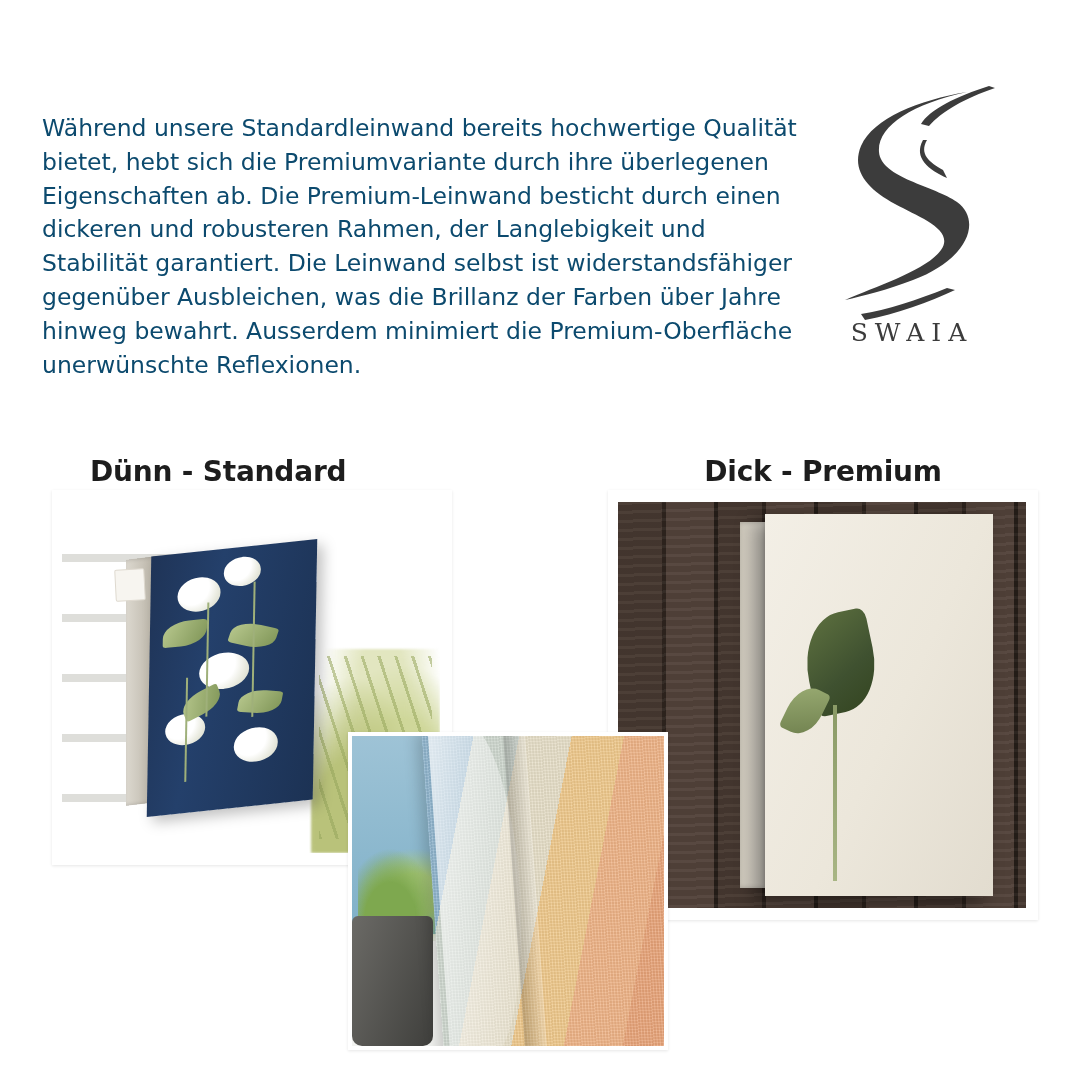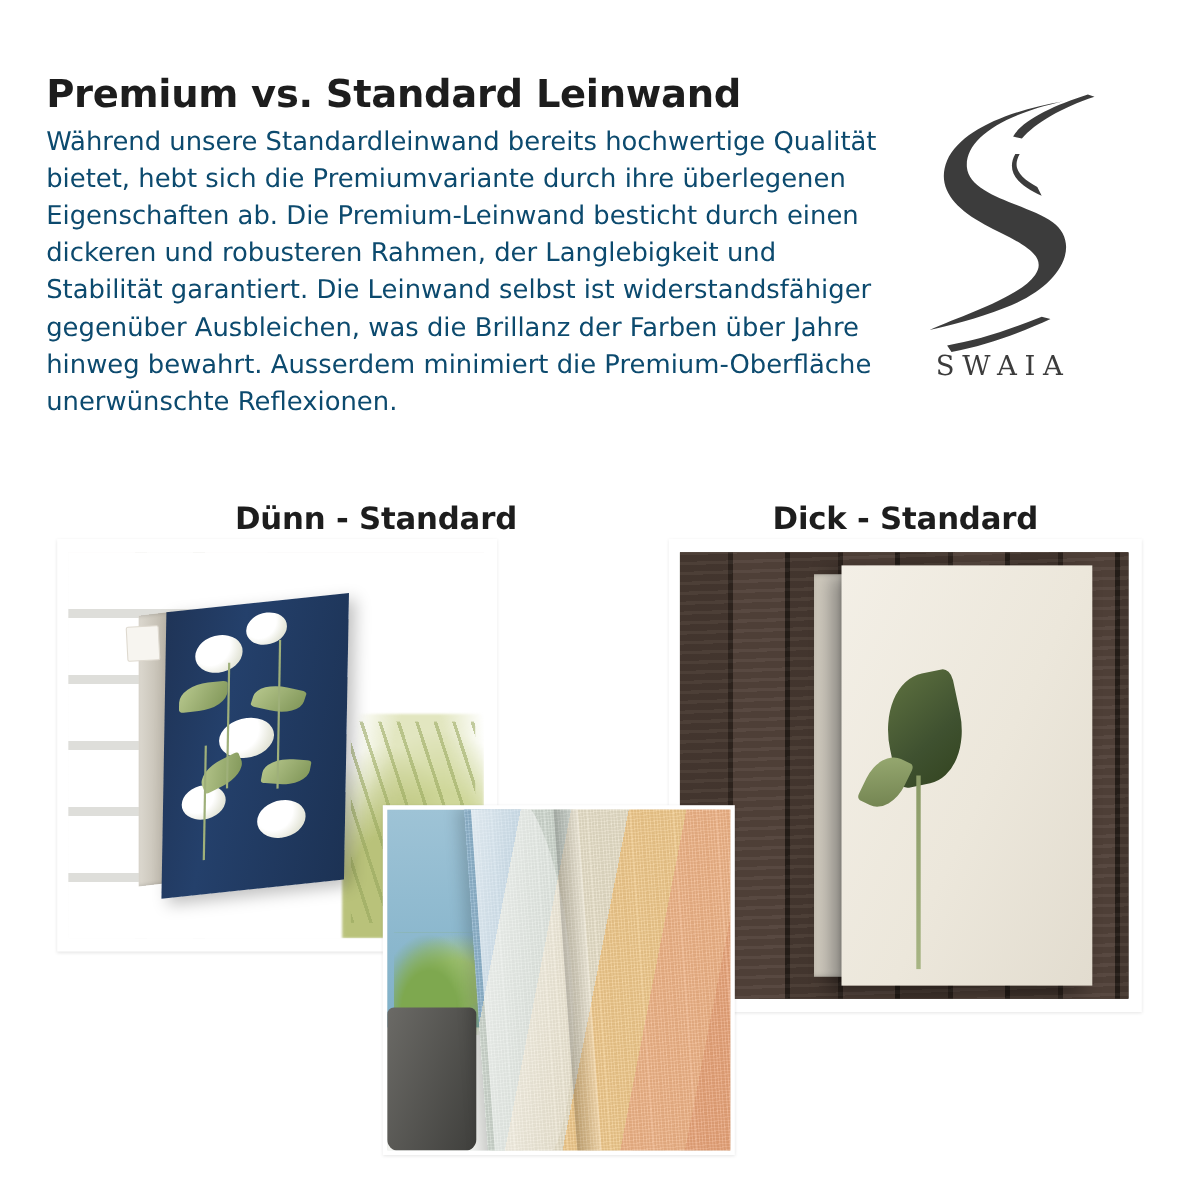--- a/index.html
+++ b/index.html
@@ -59,21 +59,21 @@
   }
 
   
   .cap {
     position: absolute;
     font-size: 28px;
     font-weight: bold;
     color: #1d1d1d;
     letter-spacing: -0.2px;
   }
-  .cap-left  { left: 90px; top: 455px; width: 380px; text-align: right; }
+  .cap-left  { left: 90px; top: 455px; width: 380px; text-align: left; }
   .cap-right { left: 608px; top: 455px; width: 430px; text-align: center; }
 
   
   .card {
     position: absolute;
     background: #ffffff;
     box-shadow: 0 1px 3px rgba(0,0,0,0.10);
     overflow: hidden;
   }
   .card .inner { position: absolute; overflow: hidden; }
@@ -239,37 +239,36 @@
     position: absolute; left: 52%; top: -4%; width: 7%; height: 108%;
     background: linear-gradient(90deg, rgba(0,0,0,0.18), rgba(255,255,255,0.25));
     transform: rotate(-4deg);
   }
 </style>
 </head>
 <body>
 
 <div class="page">
 
-  <div class="headline">Premium vs. Standard Leinwand</div>
 
   <div class="body-copy">Während unsere Standardleinwand bereits hochwertige Qualität bietet, hebt sich die Premiumvariante durch ihre überlegenen Eigenschaften ab. Die Premium-Leinwand besticht durch einen dickeren und robusteren Rahmen, der Langlebigkeit und Stabilität garantiert. Die Leinwand selbst ist widerstandsfähiger gegenüber Ausbleichen, was die Brillanz der Farben über Jahre hinweg bewahrt. Ausserdem minimiert die Premium-Oberfläche unerwünschte Reflexionen.</div>
 
   <div class="logo-wrap">
     <svg class="logo-mark" viewBox="0 0 185 250">
       <path d="M150 18 C95 30 60 52 62 78 C64 104 118 112 140 128 C166 147 150 186 96 206 C70 216 46 222 28 226
                C60 212 110 196 124 176 C138 156 104 144 78 130 C50 115 34 96 44 72 C56 44 102 26 150 18 Z" fill="#3c3c3c"></path>
       <path d="M172 12 C140 22 112 36 104 50 L112 52 C124 38 148 24 178 14 Z" fill="#3c3c3c"></path>
       <path d="M130 214 C100 226 70 236 44 240 L48 246 C80 240 112 228 138 216 Z" fill="#3c3c3c"></path>
       <path d="M106 66 C96 84 112 96 130 104 L126 96 C112 88 102 80 110 66 Z" fill="#3c3c3c"></path>
     </svg>
     <div class="logo-word">SWAIA</div>
   </div>
 
   <div class="cap cap-left">Dünn - Standard</div>
-  <div class="cap cap-right">Dick - Standard</div>
+  <div class="cap cap-right">Dick - Premium</div>
 
   <div class="card card-left">
     <div class="inner">
       <div class="ph-left">
         <div class="wall"></div>
         <div class="slats"></div>
         <div class="plant"></div>
         <div class="plant-blades"></div>
         <div class="canvas-edge"></div>
         <div class="canvas">

